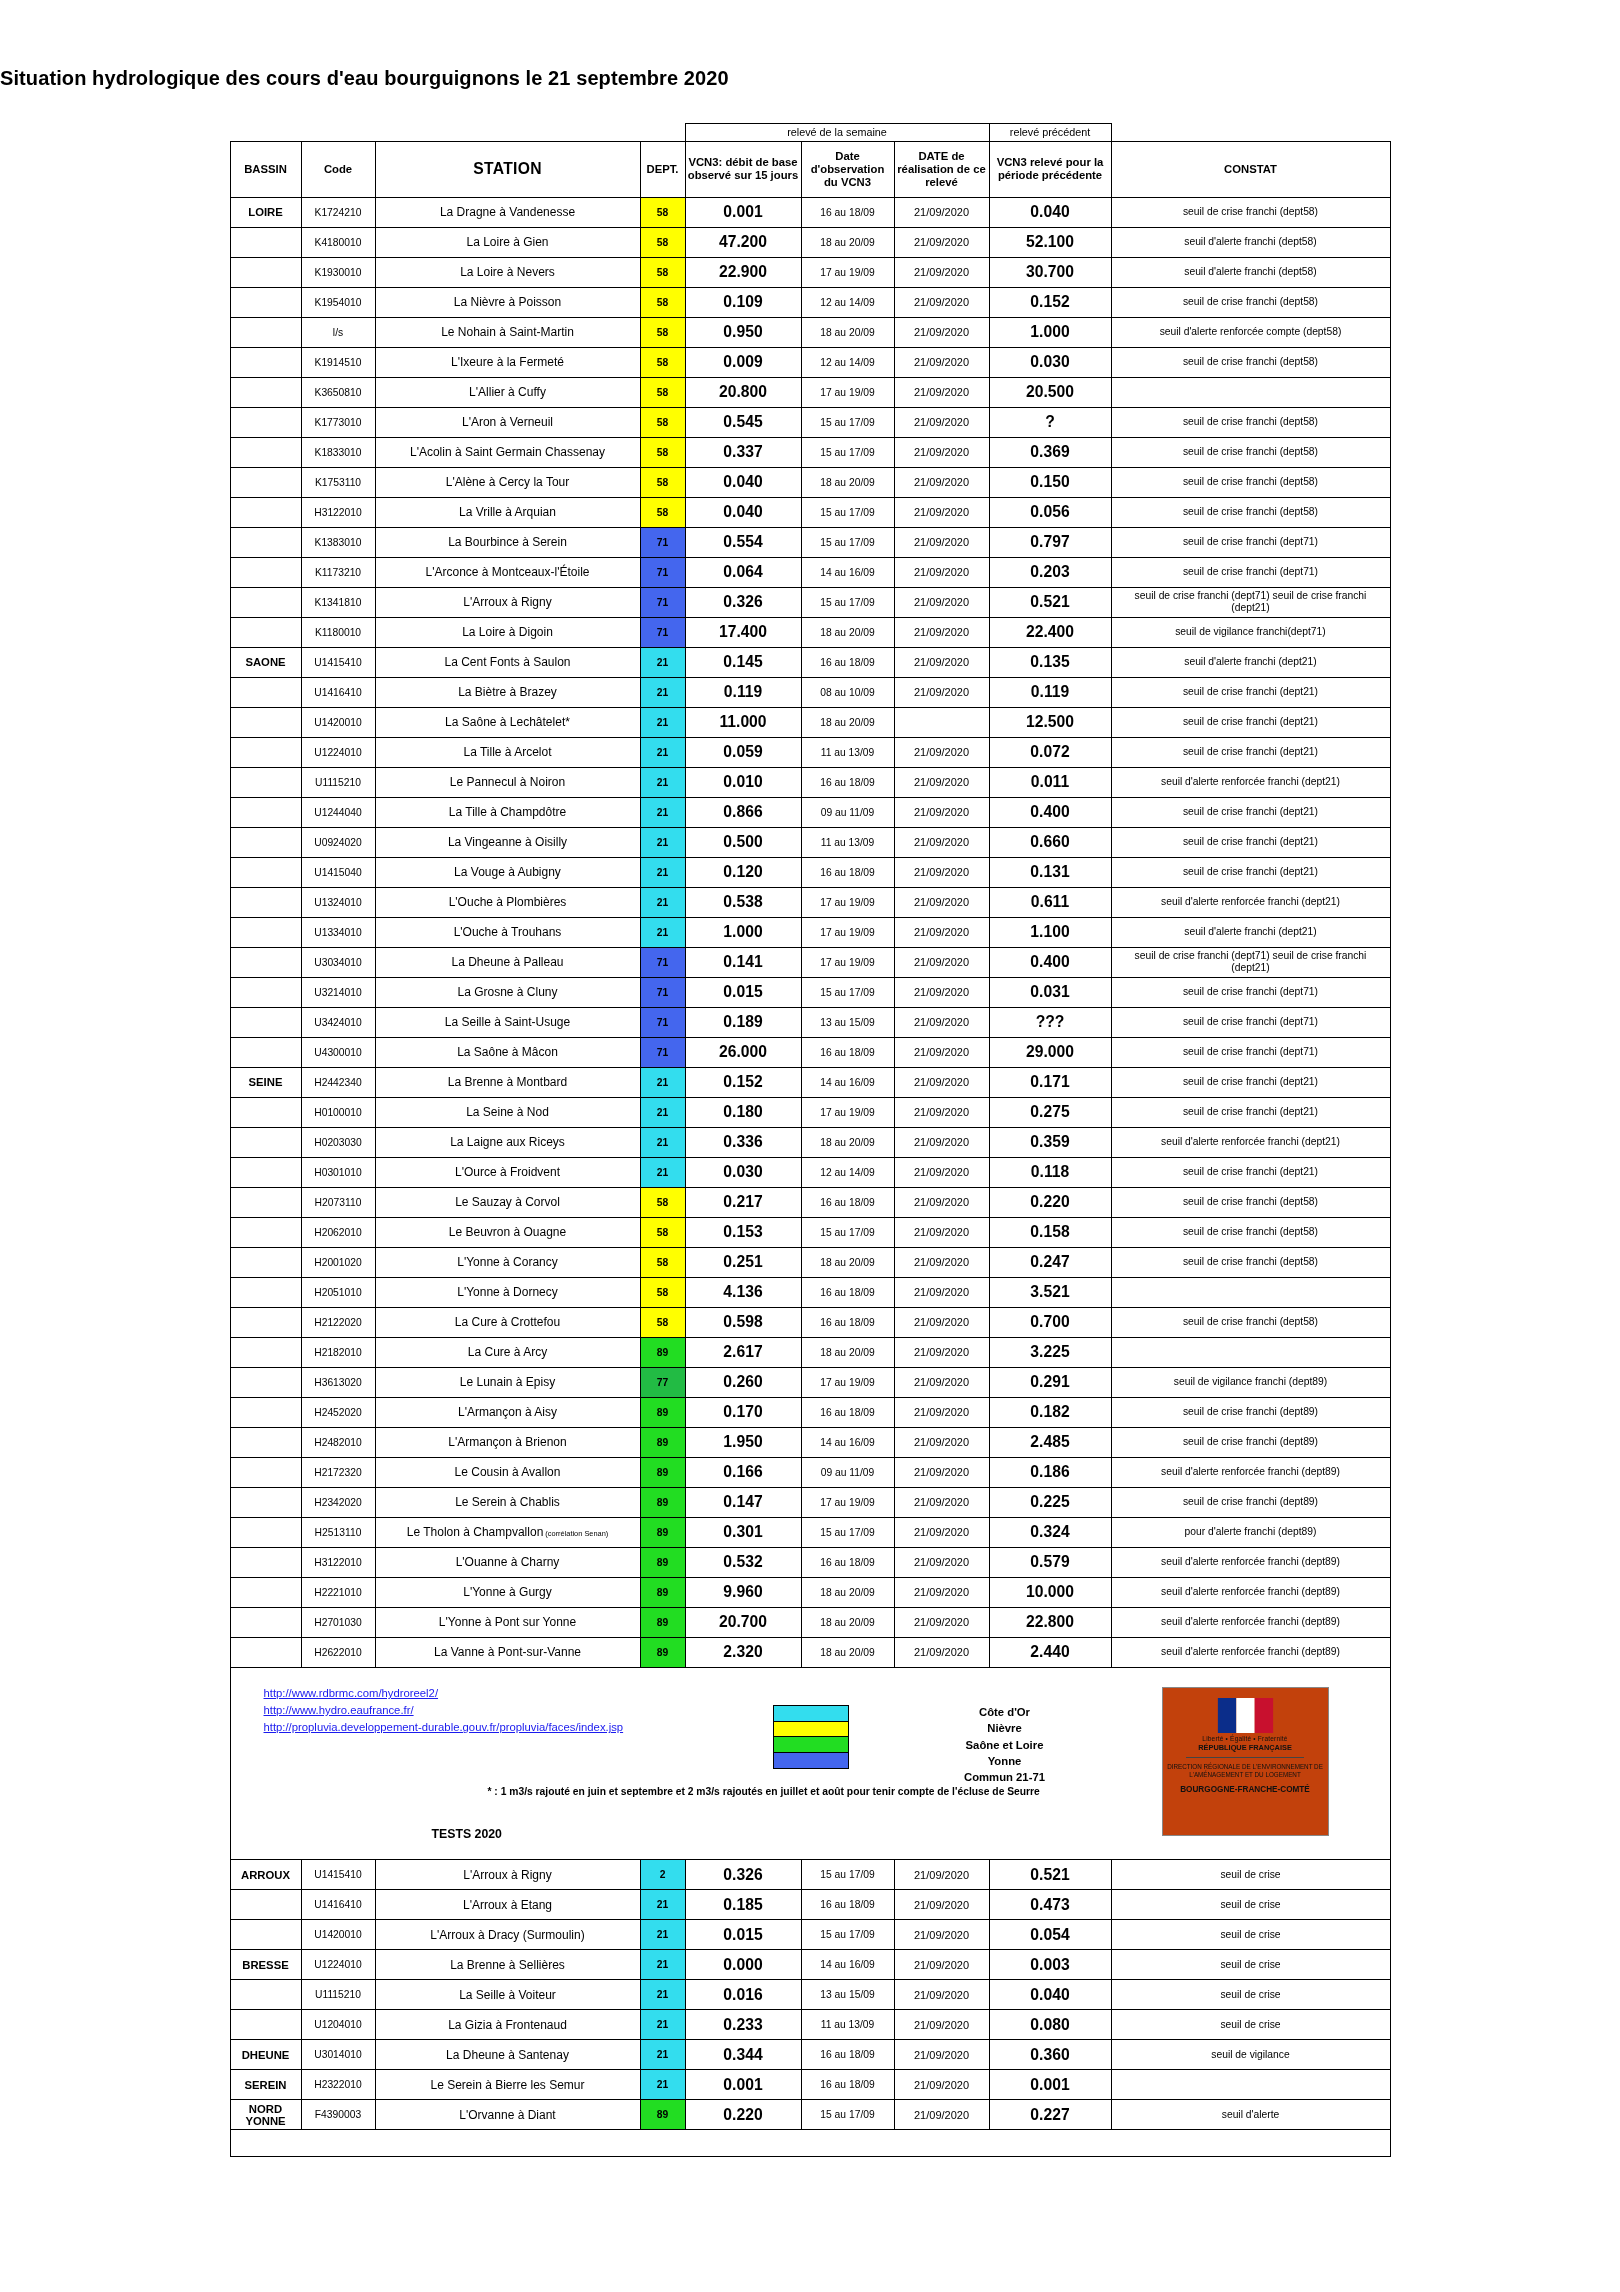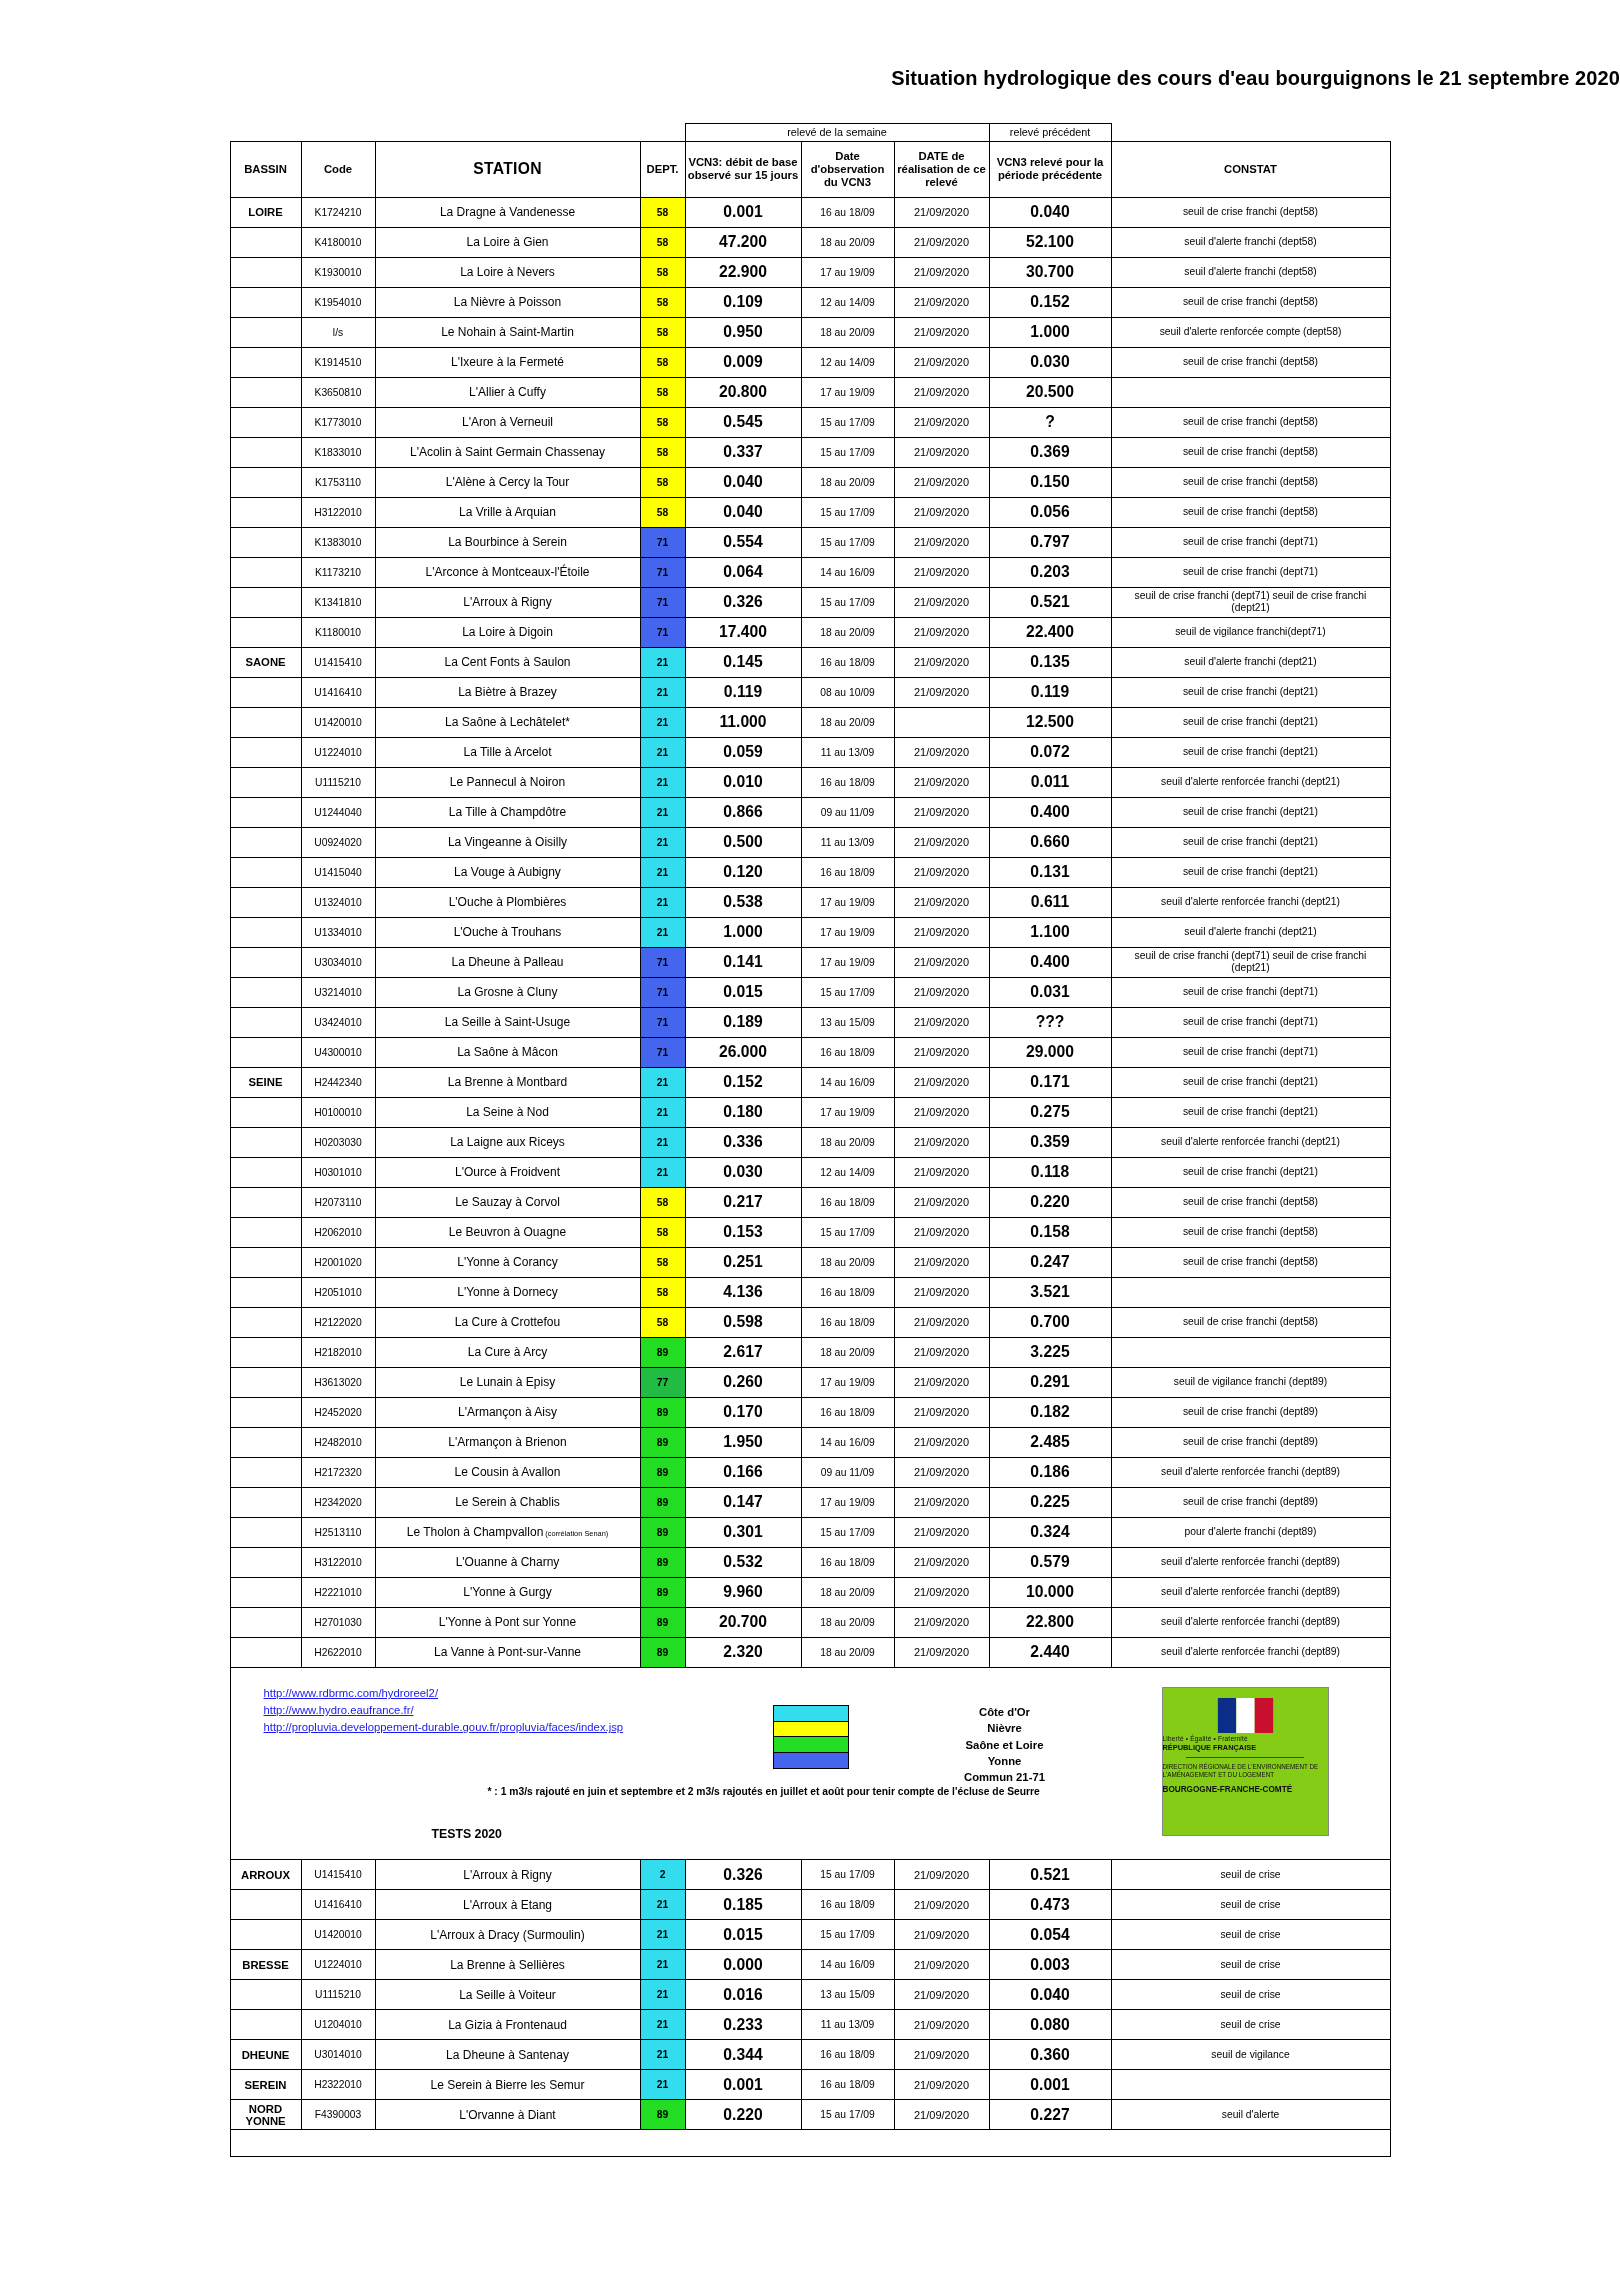--- a/index.html
+++ b/index.html
@@ -1,18 +1,18 @@
 <!DOCTYPE html>
 <html><head>
 <meta charset="utf-8">
 <style>
   html,body{margin:0;padding:0;background:#ffffff;}
   body{width:1620px;height:2293px;font-family:"Liberation Sans",sans-serif;color:#000;}
   .page{position:relative;width:1620px;height:2293px;}
-  .title{text-align:right;font-size:20px;font-weight:bold;margin-top:67px;letter-spacing:0.1px;}
+  .title{text-align:left;font-size:20px;font-weight:bold;margin-top:67px;letter-spacing:0.1px;}
   .wrap{width:1161px;margin:33px auto 0 auto;}
   table{border-collapse:collapse;width:100%;table-layout:fixed;}
   td,th{border:1px solid #000;padding:0;vertical-align:middle;}
   .hdrtop td{font-size:10.8px;text-align:center;height:16.7px;font-weight:normal;}
   .hdr td{font-size:11.3px;font-weight:bold;text-align:center;height:53px;line-height:1.15;padding:1px 2px;}
   .hdr td.station{font-size:15.7px;letter-spacing:0.3px;}
   .r td{height:29px;}
   .c-bassin{width:71px;font-size:11.3px;font-weight:bold;text-align:center;}
   .c-code{width:74px;font-size:10.3px;text-align:center;}
   .c-station{width:265px;font-size:12px;text-align:center;}
@@ -23,22 +23,22 @@
   .c-prev{width:122px;font-size:15.7px;font-weight:bold;text-align:center;}
   .c-constat{font-size:10.3px;text-align:center;line-height:1.15;padding:0 2.9px;}
   .small{font-size:7.4px;}
   .footer-cell{padding:9.8px 0 9.8px 0;}
   .footer-inner{position:relative;height:172px;}
   .links{position:absolute;left:33px;top:7.8px;font-size:11.3px;line-height:1.5;color:#1a1aee;}
   .links a{color:#1a1aee;text-decoration:underline;}
   .legend{position:absolute;left:542px;top:27.4px;width:76px;}
   .legend div{height:14.7px;border:1px solid #000;margin-bottom:-1px;}
   .deptlist{position:absolute;left:686px;top:26.5px;width:176px;text-align:center;font-size:11.3px;font-weight:bold;line-height:1.45;}
-  .marianne{position:absolute;left:931px;top:9.8px;width:165px;height:147px;border:1px solid #888;background:#84cc16;
-            font-size:7.8px;text-align:left;color:#111;}
+  .marianne{position:absolute;left:931px;top:9.8px;width:165px;height:147px;border:1px solid #888;background:#c2410c;
+            font-size:7.8px;text-align:center;color:#111;}
   .mar-flag{width:57px;height:35px;margin:9.8px auto 2px auto;display:block;}
   .mar-t1{font-size:6.5px;letter-spacing:0.2px;}
   .mar-t2{font-size:7.4px;font-weight:bold;margin-top:1px;}
   .mar-sep{width:118px;height:1px;background:#444;margin:4.9px auto;}
   .mar-t3{font-size:6.3px;line-height:1.35;}
   .mar-t4{font-size:8.2px;font-weight:bold;line-height:1.2;margin-top:4.9px;}
   .note{position:absolute;left:257px;top:108px;font-size:10.3px;font-weight:bold;line-height:1.35;}
   .tests{position:absolute;left:201px;top:150px;font-size:12.3px;font-weight:bold;}
   .endrow td{height:25.5px;}
 </style>

